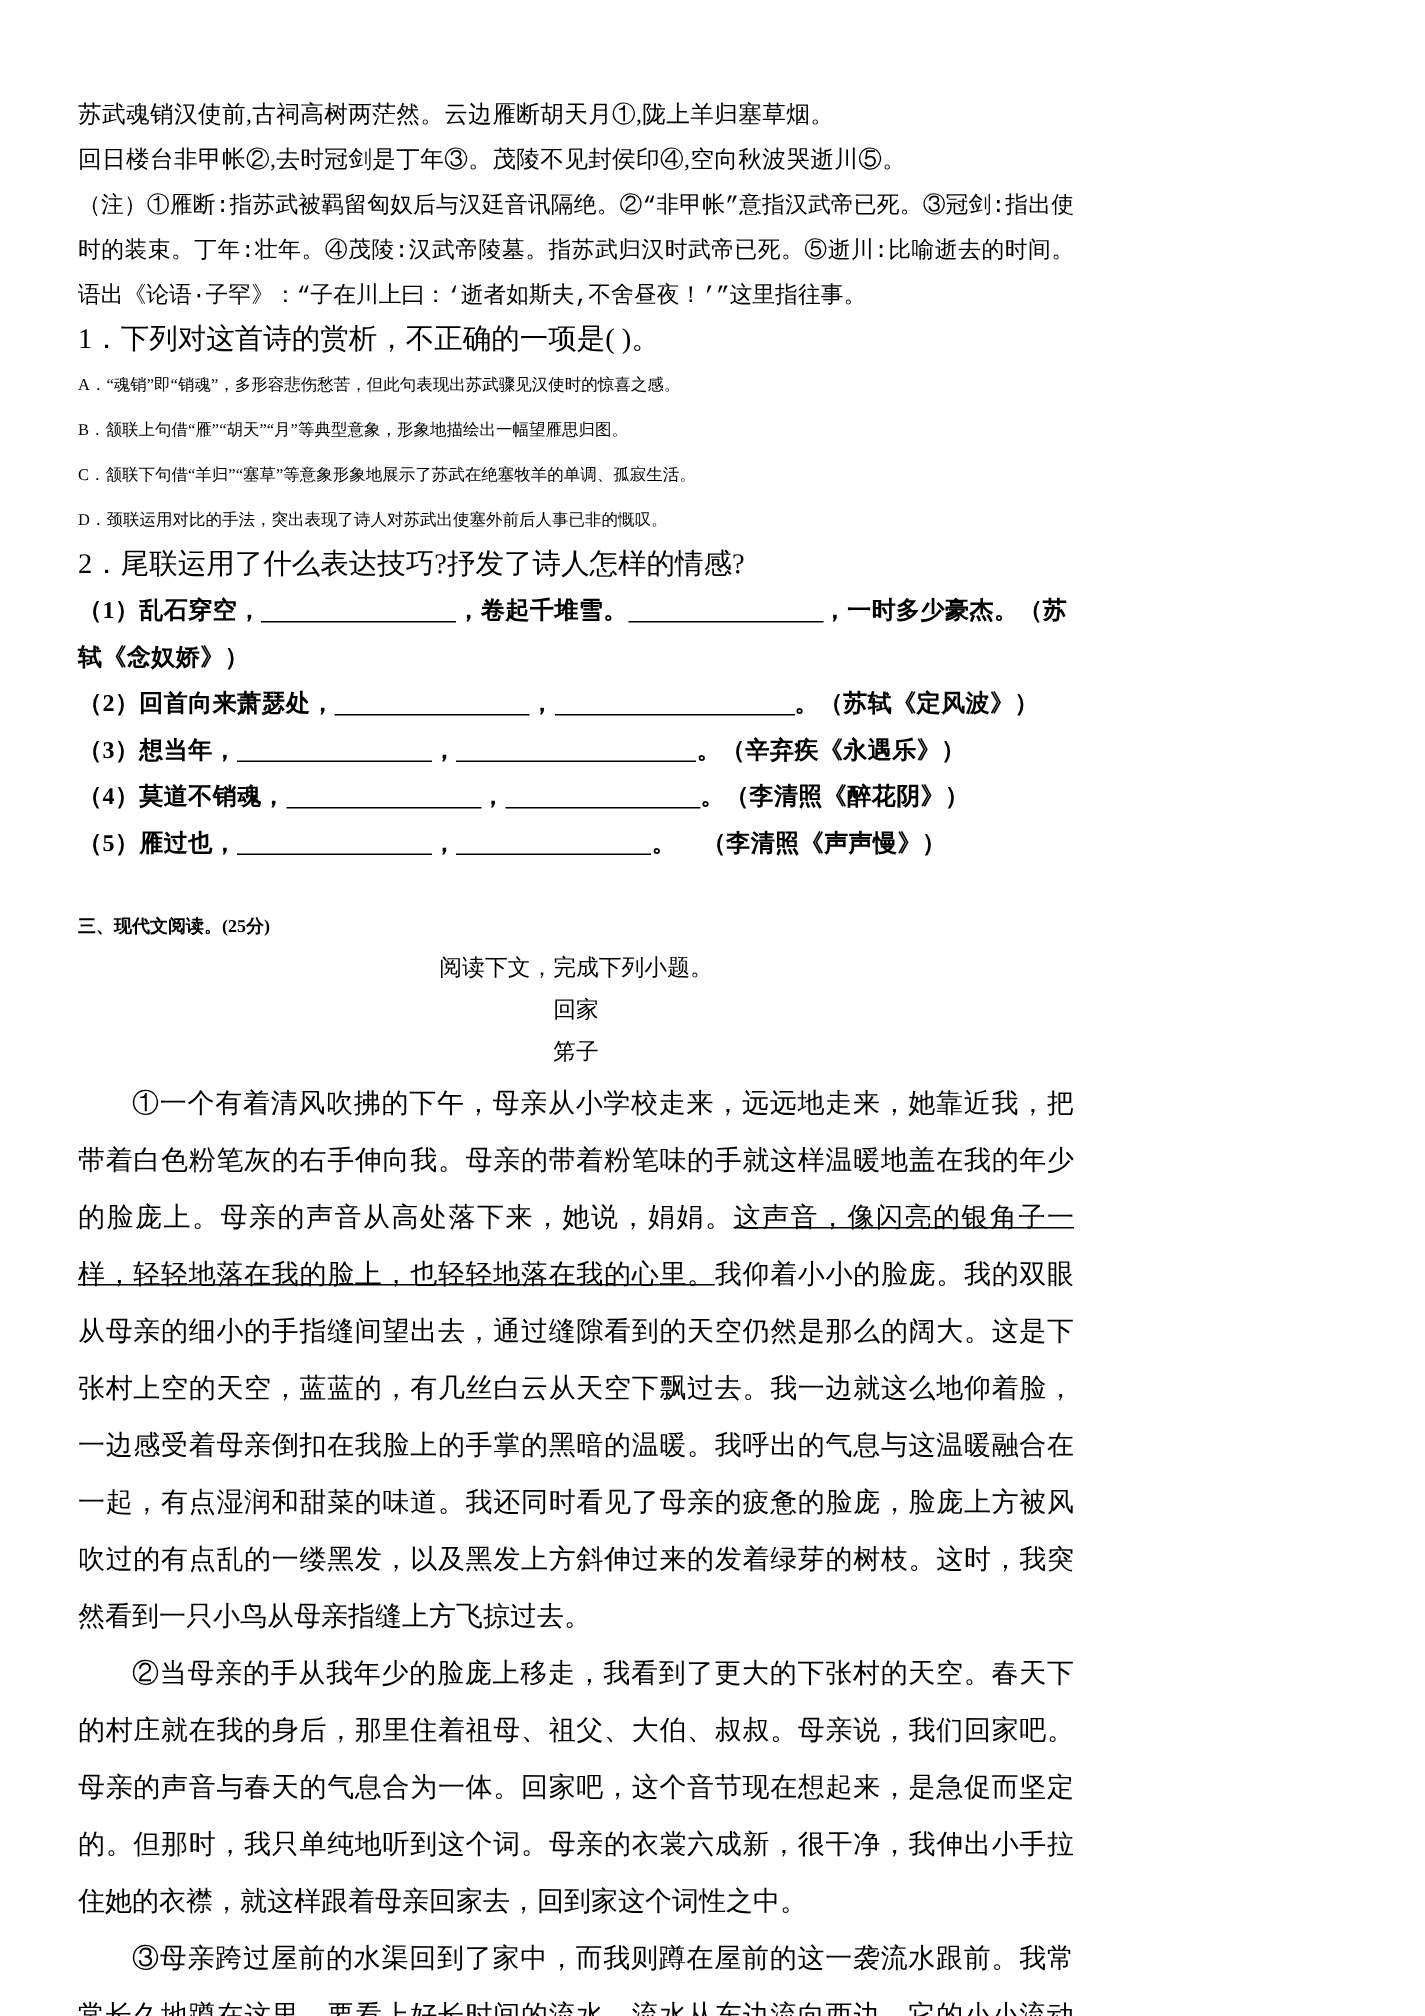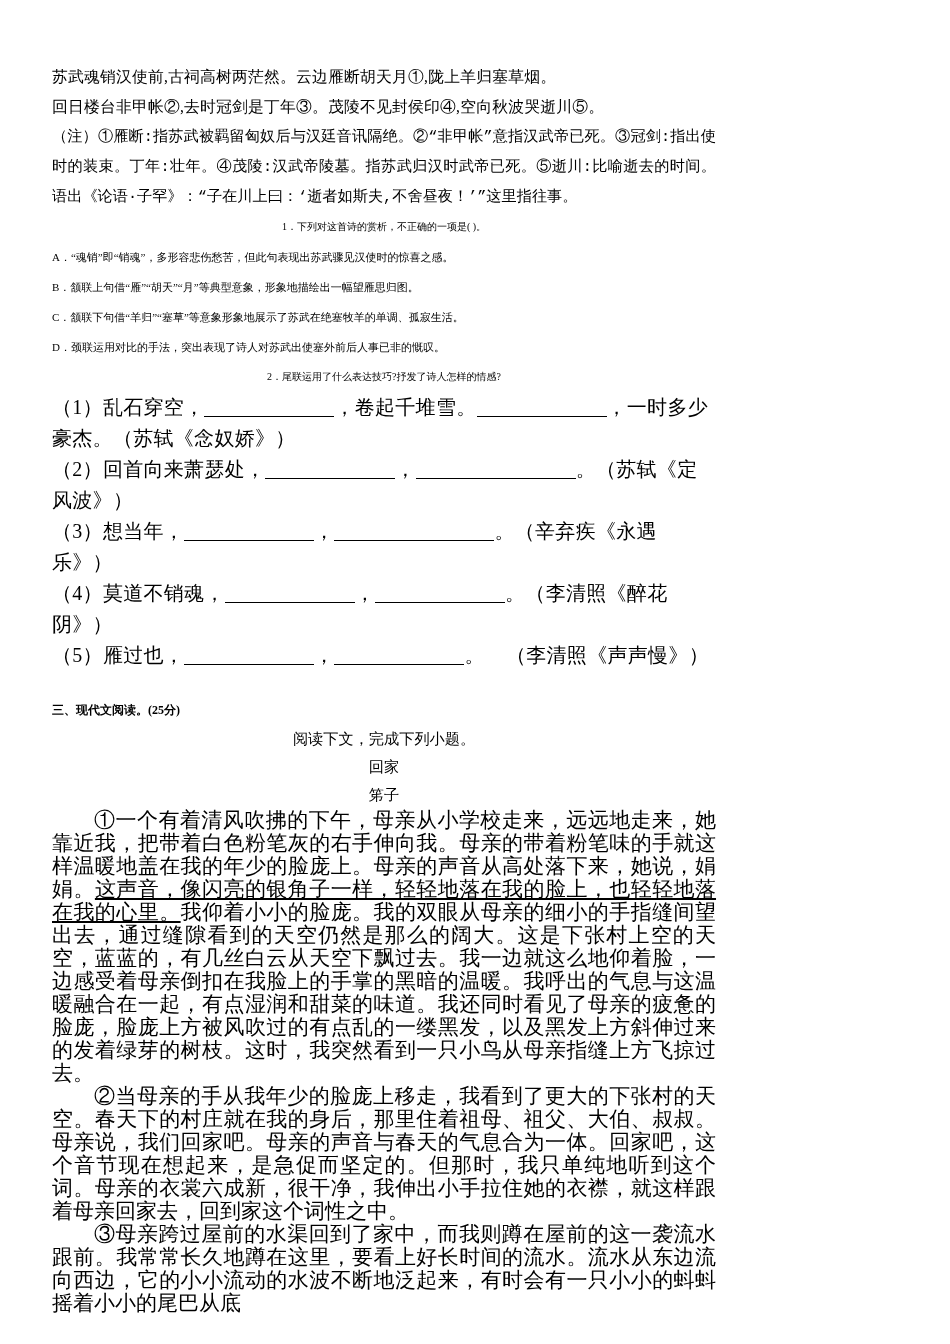--- a/index.html
+++ b/index.html
@@ -28,48 +28,47 @@
     line-height: 30px;
     letter-spacing: 0.2px;
   }
   .note {
     font-size: 15.2px;
     line-height: 30px;
     text-align: justify;
     font-family: Liberation Mono, monospace;
   }
   .q-line {
-    font-size: 10px;
+    font-size: 19px;
     line-height: 30px;
-    text-align: center;
   }
   .opt-line {
     font-size: 11px;
     line-height: 30px;
   }
   .fill-line {
-    font-size: 20px;
+    font-size: 16px;
     line-height: 31px;
-    font-weight: normal;
+    font-weight: bold;
     letter-spacing: 0.3px;
   }
   .section-title {
     font-size: 12px;
     line-height: 30px;
     font-weight: bold;
     margin-top: 14px;
   }
   .plain {
     font-size: 15.2px;
     line-height: 28px;
     text-align: center;
   }
   .body-para {
-    font-size: 21px;
-    line-height: 23px;
+    font-size: 18px;
+    line-height: 38px;
     text-align: justify;
     text-indent: 2em;
   }
   .u {
     text-decoration: underline;
   }
   .blank-m { display: inline-block; width: 130px; border-bottom: 1px solid #000; vertical-align: -3px; }
   .blank-l { display: inline-block; width: 160px; border-bottom: 1px solid #000; vertical-align: -3px; }
   .gap10 { height: 10px; }
 </style>

